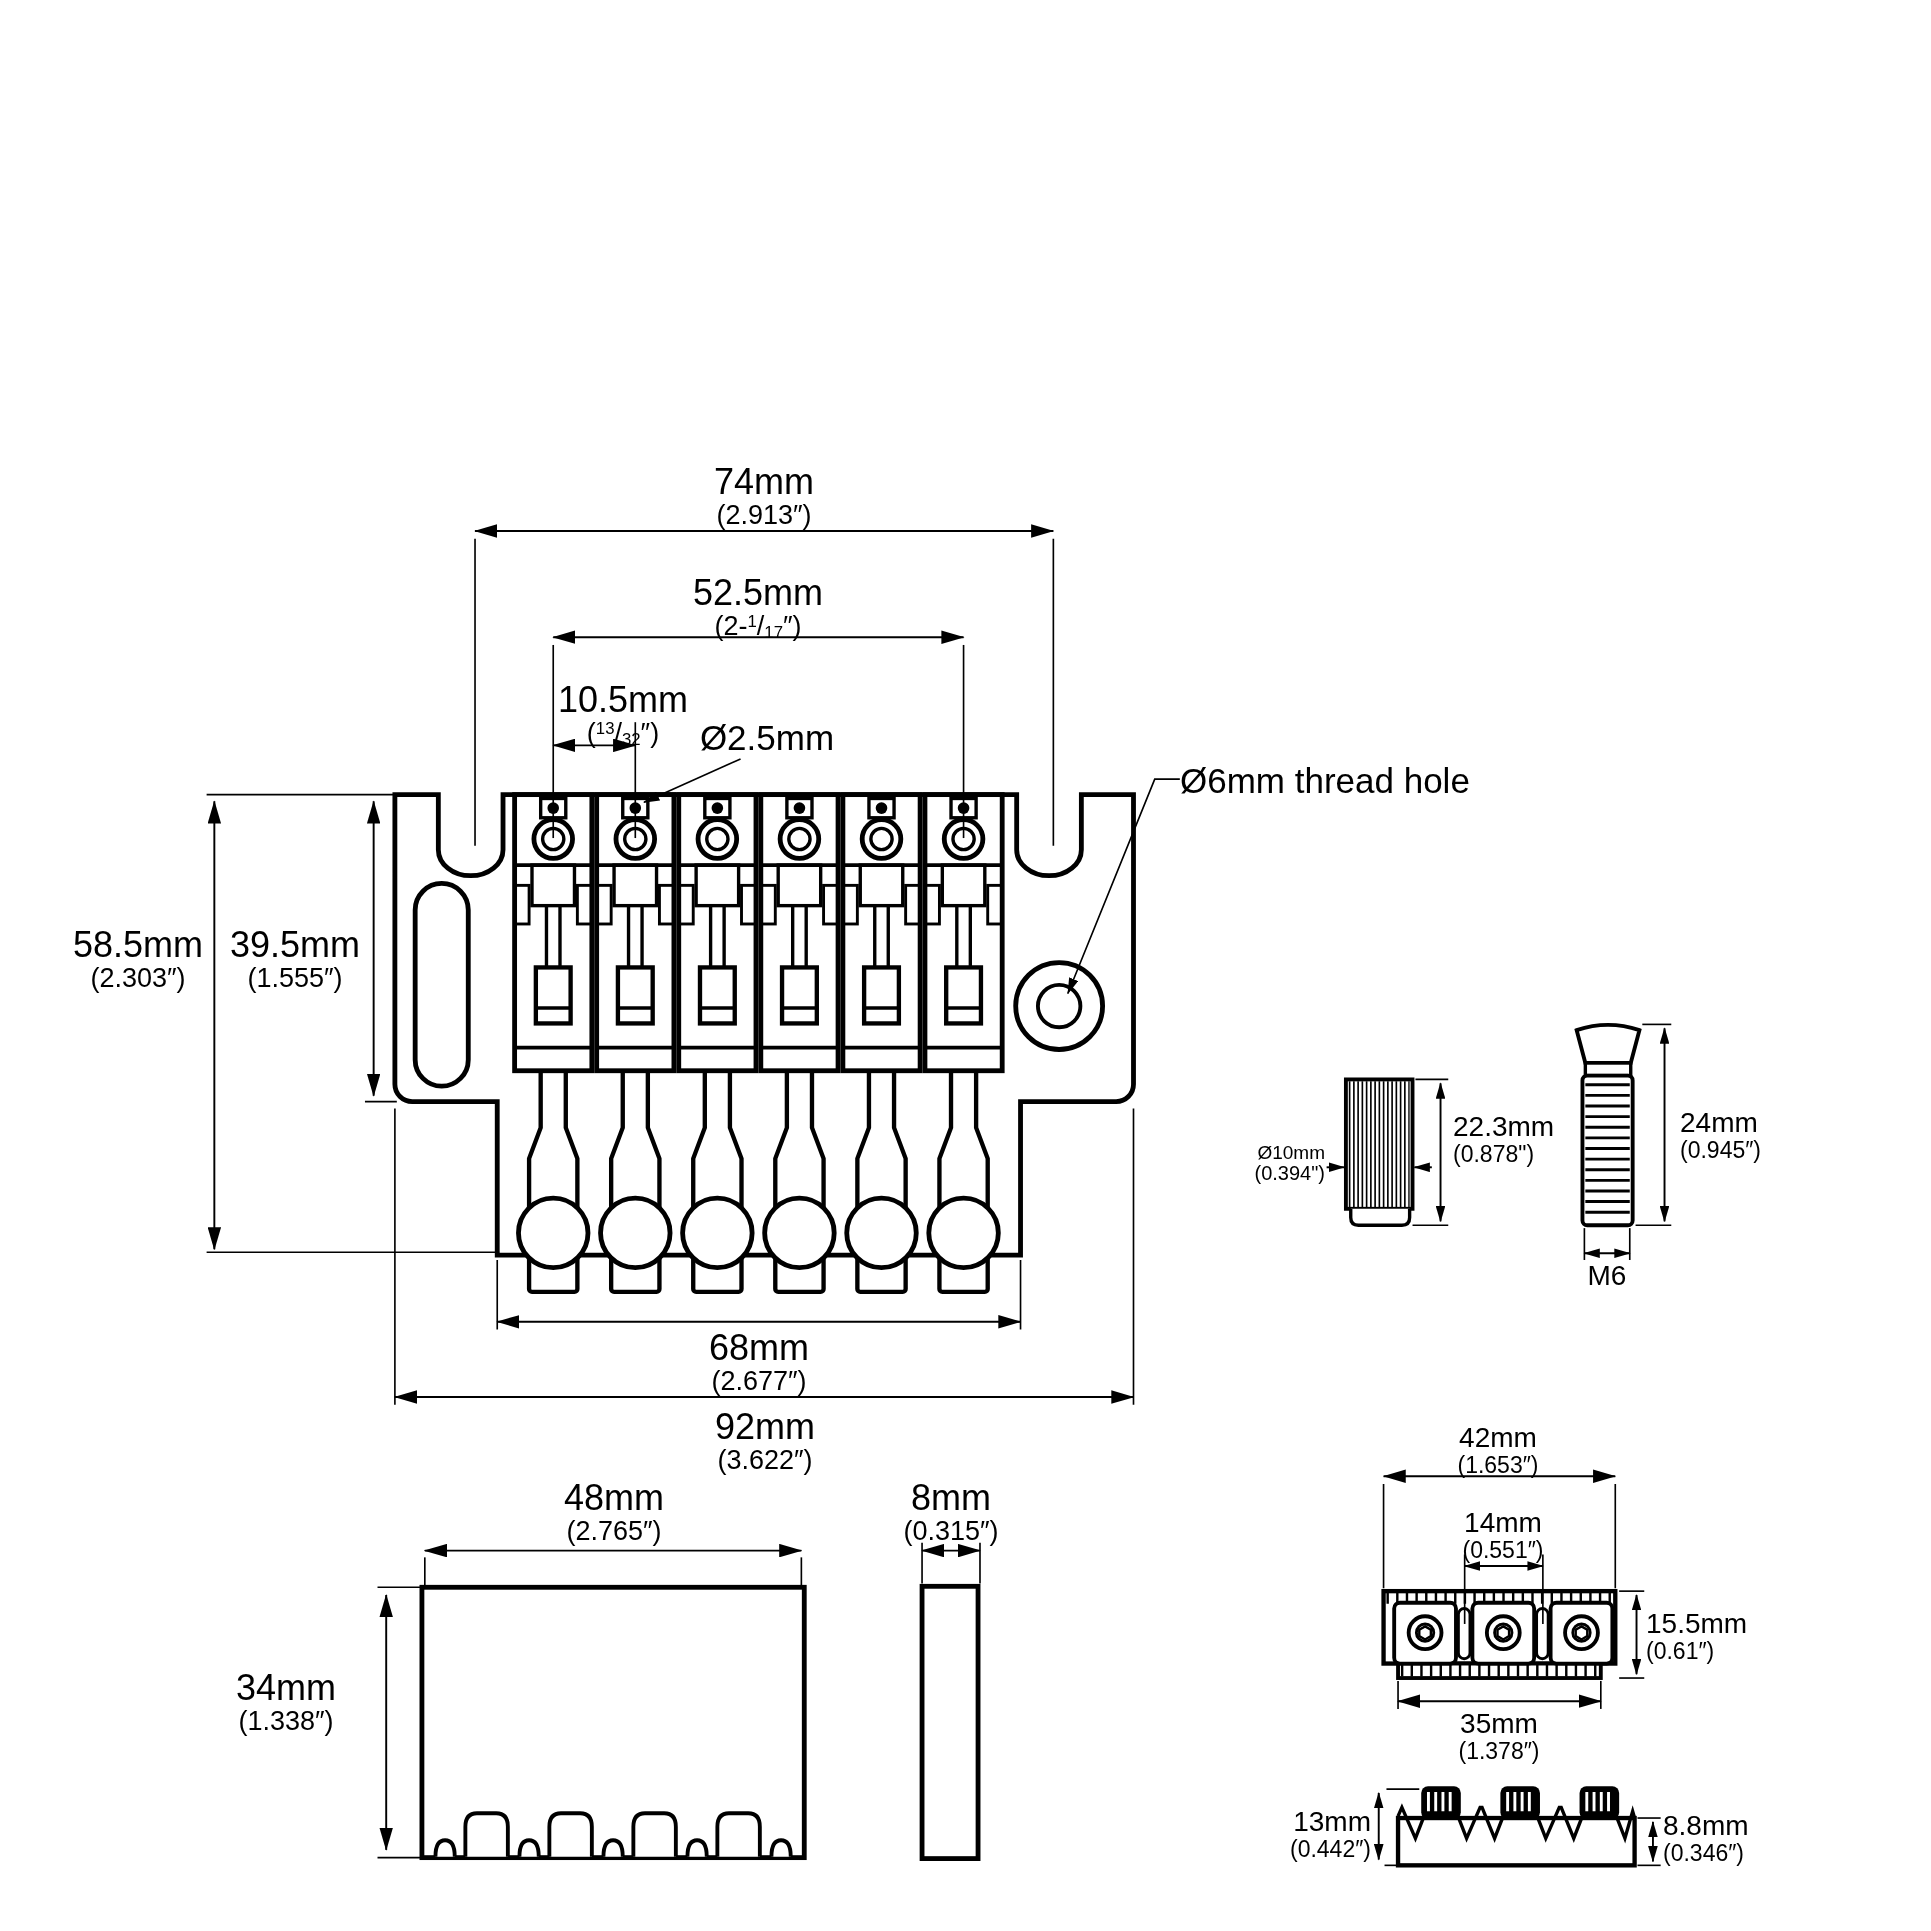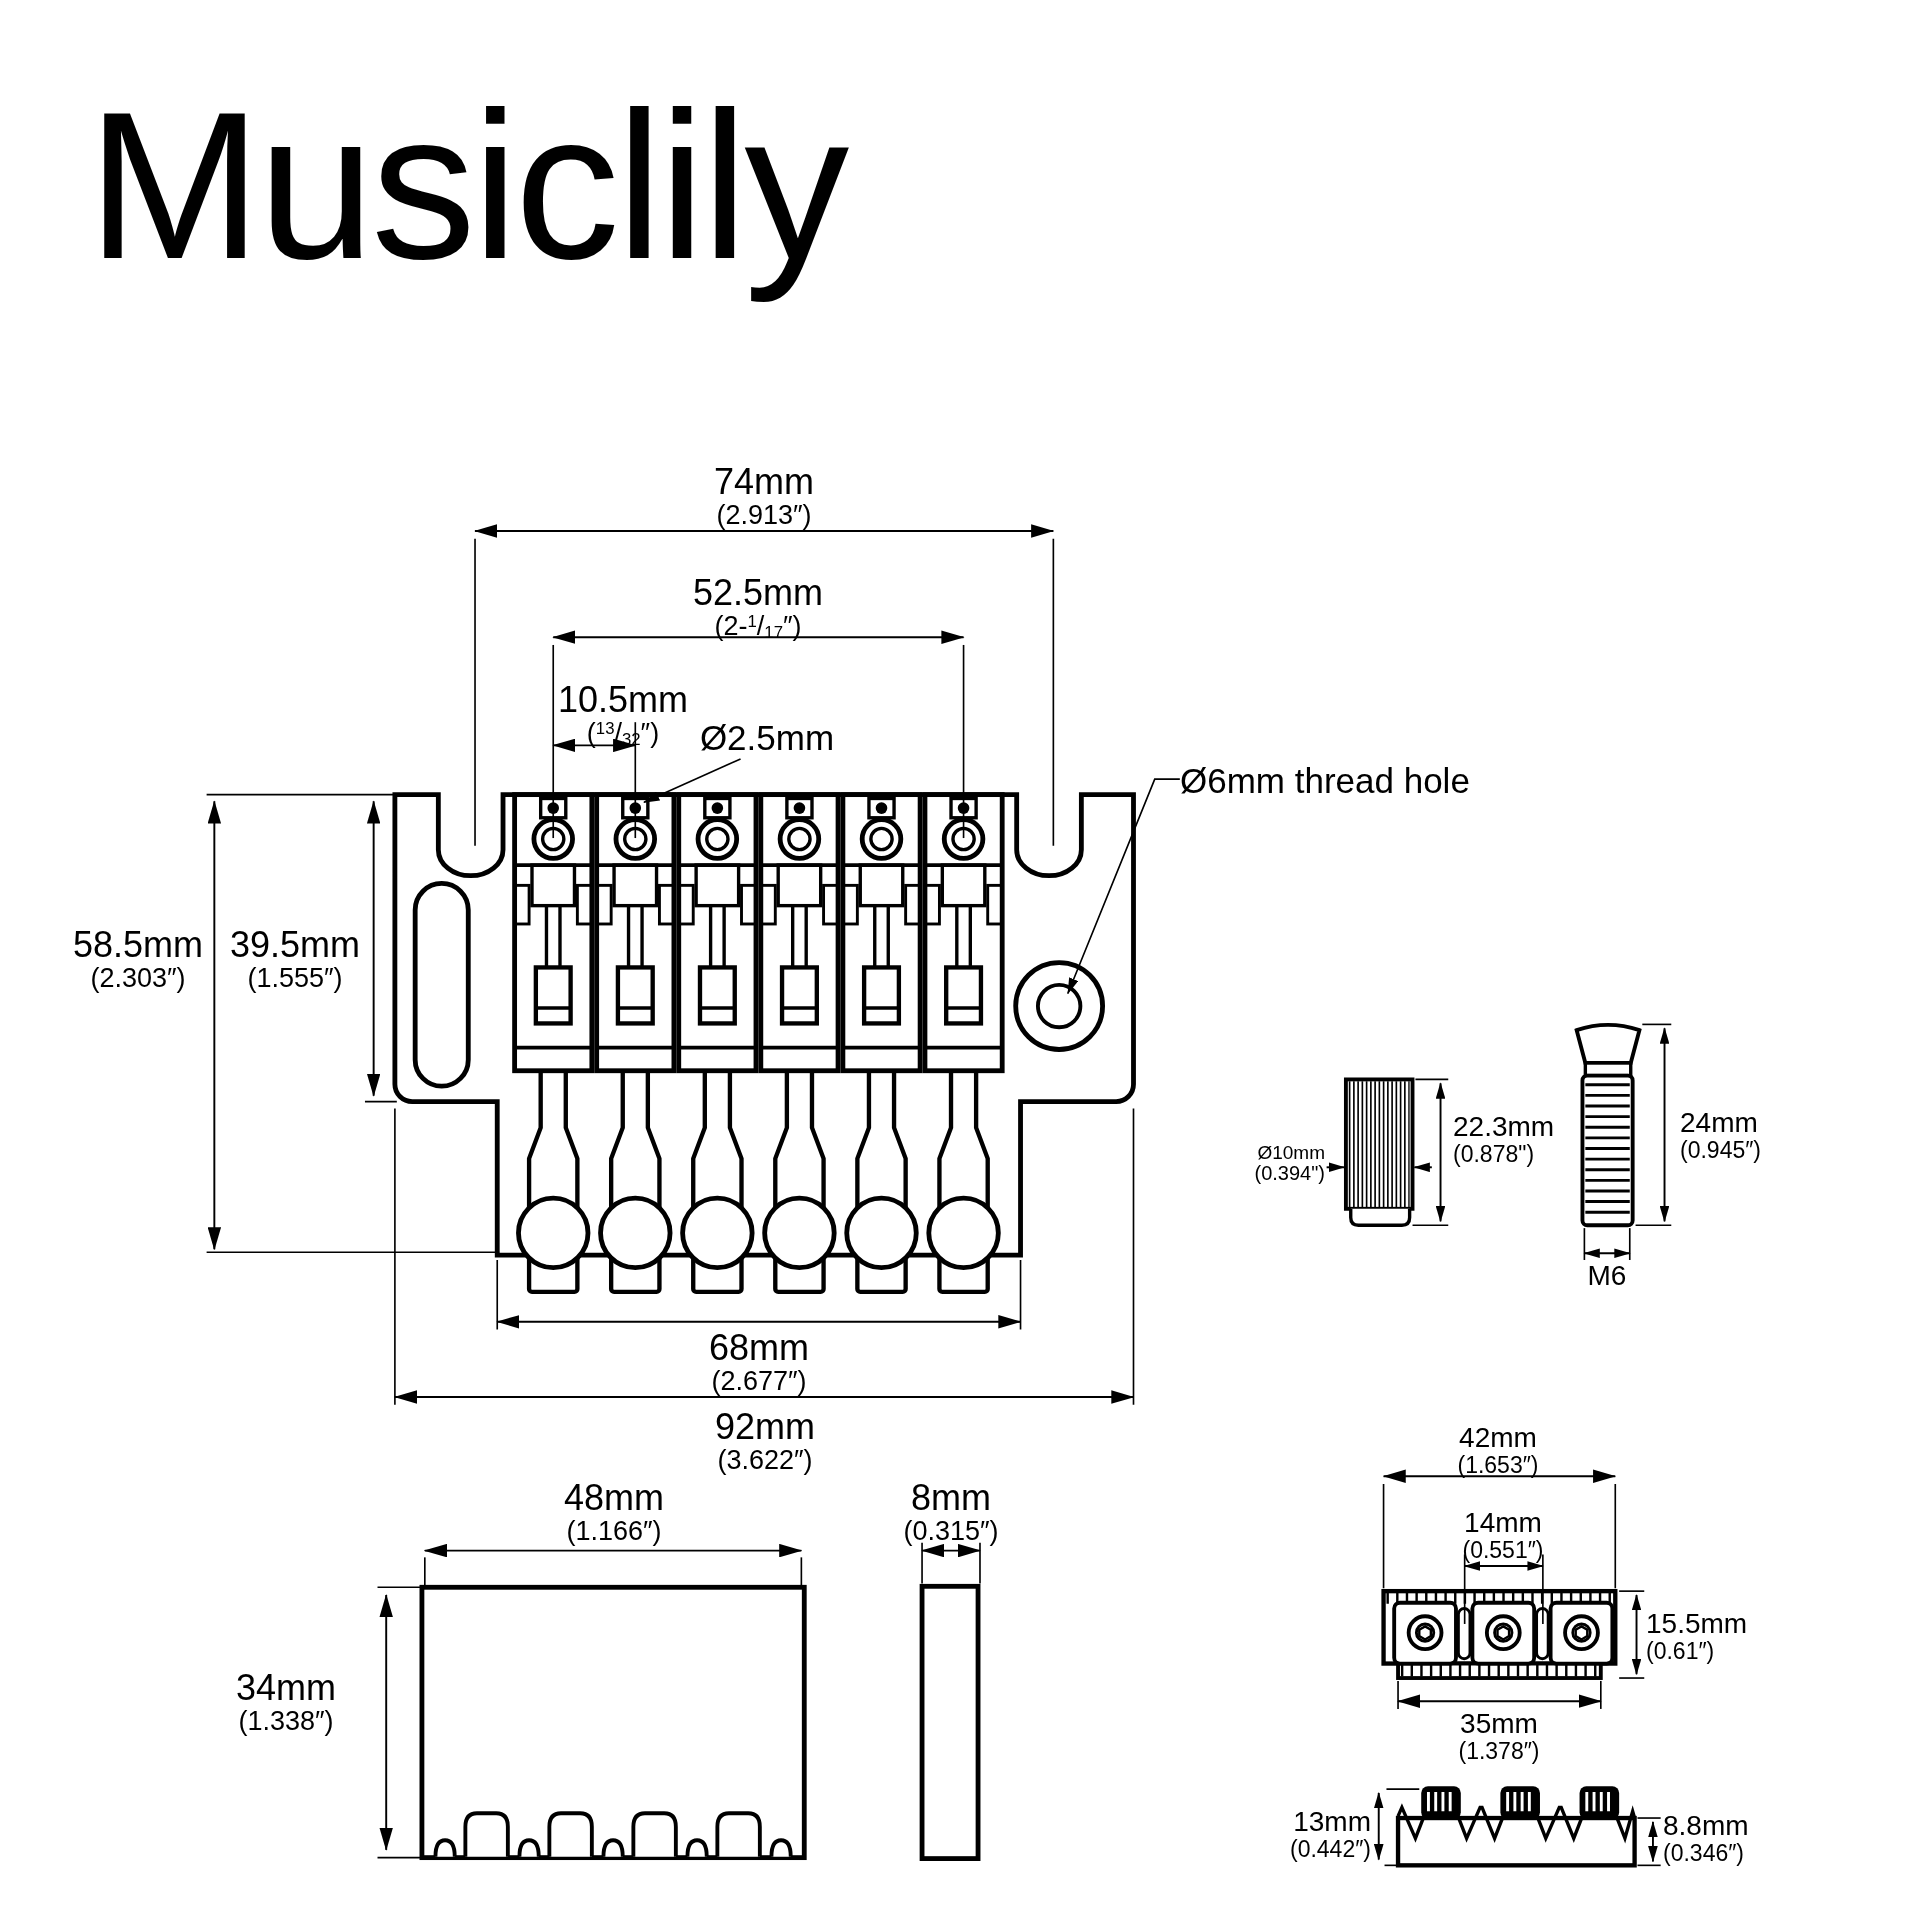--- a/index.html
+++ b/index.html
@@ -24,21 +24,20 @@
   svg .w{fill:#fff;stroke:#000;}
   svg .n{fill:none;stroke:#000;}
   svg .dim{stroke:#000;stroke-width:2;fill:none;}
   svg .ext{stroke:#000;stroke-width:1.7;fill:none;}
 </style>
 </head>
 <body>
 
 <div id="canvas">
 
-  <div class="logo">Musiclily</div>
 
   <svg id="art" width="1931" height="1931" viewBox="0 0 2000 2000">
     <defs>
       <marker id="arr" viewBox="0 0 24 14" refX="23" refY="7" markerWidth="24" markerHeight="14" orient="auto-start-reverse" markerUnits="userSpaceOnUse">
         <path d="M0,0 L24,7 L0,14 Z" fill="#000"></path>
       </marker>
       <marker id="arrS" viewBox="0 0 17 10" refX="16" refY="5" markerWidth="17" markerHeight="10" orient="auto-start-reverse" markerUnits="userSpaceOnUse">
         <path d="M0,0 L17,5 L0,10 Z" fill="#000"></path>
       </marker>
 
@@ -292,21 +291,21 @@
     <span class="di">(2.677″)</span>
   </div>
 
   <div class="lbl" style="left:765px;top:1408px">
     <span class="dm">92mm</span>
     <span class="di">(3.622″)</span>
   </div>
 
   <div class="lbl" style="left:614px;top:1479px">
     <span class="dm">48mm</span>
-    <span class="di">(1.166″)</span>
+    <span class="di">(2.765″)</span>
   </div>
 
   <div class="lbl" style="left:951px;top:1479px">
     <span class="dm">8mm</span>
     <span class="di">(0.315″)</span>
   </div>
 
   <div class="lbl" style="left:286px;top:1669px">
     <span class="dm">34mm</span>
     <span class="di">(1.338″)</span>

